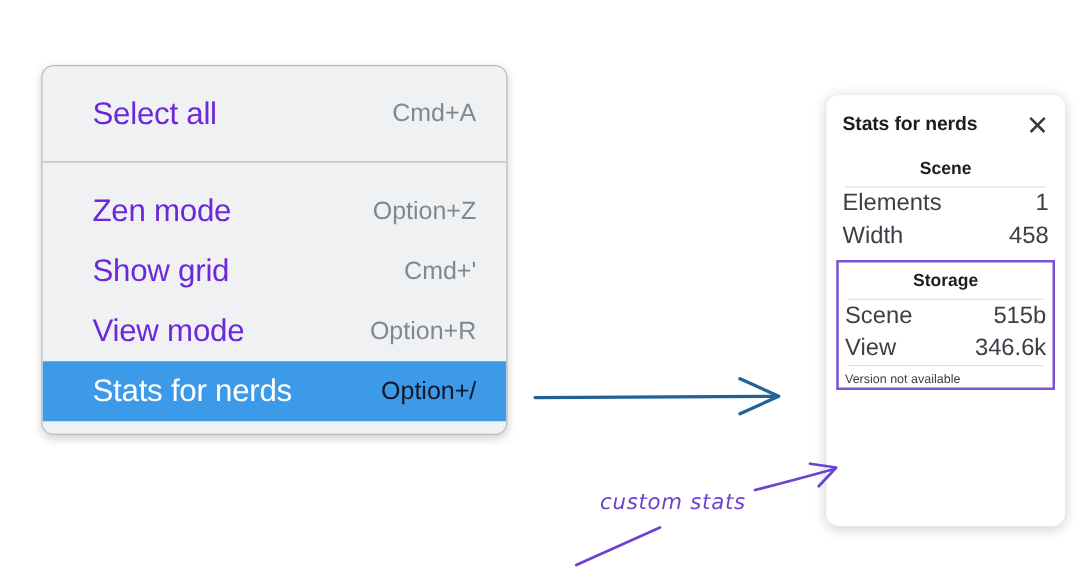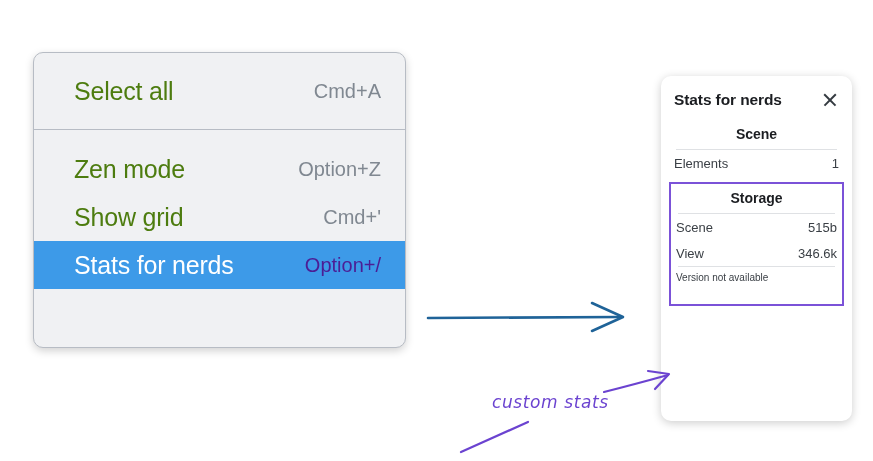--- a/index.html
+++ b/index.html
@@ -49,38 +49,38 @@
   .menu-item {
     display: flex;
     align-items: center;
     height: 48px;
     padding: 0 24px 0 40px;
     box-sizing: border-box;
     cursor: default;
   }
   .menu-item .mi-label {
     font-size: 25px;
-    color: #4d7c0f;
+    color: #6d28d9;
     letter-spacing: -0.2px;
     white-space: nowrap;
   }
   .menu-item .mi-shortcut {
     margin-left: auto;
     font-size: 20px;
     color: #808891;
     white-space: nowrap;
   }
   .menu-item.selected {
     background: #3d9ae8;
   }
   .menu-item.selected .mi-label {
     color: #ffffff;
   }
   .menu-item.selected .mi-shortcut {
-    color: #4c1d95;
+    color: #0f172a;
   }
 
   
   #stats-panel {
     position: absolute;
     left: 661px;
     top: 76px;
     width: 191px;
     height: 345px;
     background: #ffffff;
@@ -133,50 +133,50 @@
   .section-rule {
     height: 1px;
     background: #dfe1e4;
     margin: 0 2px;
   }
   .stat-row {
     display: flex;
     align-items: center;
     justify-content: space-between;
     height: 26px;
-    font-size: 13px;
+    font-size: 19px;
     color: #3b4046;
   }
   .stat-row .sr-key { white-space: nowrap; }
   .stat-row .sr-val { white-space: nowrap; }
 
   #custom-stats-box {
     border: 2px solid #7b52d8;
     margin: 6px -5px 0 -5px;
-    padding: 0 5px 21px 5px;
+    padding: 0 5px 1px 5px;
     box-sizing: border-box;
   }
   .version-line {
     font-size: 10px;
     color: #3b4046;
     padding-top: 5px;
     white-space: nowrap;
   }
 
   
   #annotations {
     position: absolute;
     left: 0; top: 0;
     width: 873px;
     height: 461px;
     pointer-events: none;
   }
   #handwriting {
     position: absolute;
-    left: 492px;
+    left: 480px;
     top: 392px;
     font-family: "DejaVu Sans", sans-serif;
     font-size: 17px;
     color: #6b43d0;
     letter-spacing: 0.6px;
     white-space: nowrap;
     font-style: italic;
   }
 </style>
 </head>
@@ -194,20 +194,24 @@
   <div class="menu-divider"></div>
 
   <div class="menu-group group-bottom">
     <div class="menu-item">
       <span class="mi-label">Zen mode</span>
       <span class="mi-shortcut">Option+Z</span>
     </div>
     <div class="menu-item">
       <span class="mi-label">Show grid</span>
       <span class="mi-shortcut">Cmd+'</span>
+    </div>
+    <div class="menu-item">
+      <span class="mi-label">View mode</span>
+      <span class="mi-shortcut">Option+R</span>
     </div>
     <div class="menu-item selected">
       <span class="mi-label">Stats for nerds</span>
       <span class="mi-shortcut">Option+/</span>
     </div>
   </div>
 
 </div>
 
 <div id="stats-panel">
@@ -216,20 +220,24 @@
     <span class="stats-title">Stats for nerds</span>
     <span class="stats-close"></span>
   </div>
 
   <div>
     <div class="section-title">Scene</div>
     <div class="section-rule"></div>
     <div class="stat-row">
       <span class="sr-key">Elements</span>
       <span class="sr-val">1</span>
+    </div>
+    <div class="stat-row">
+      <span class="sr-key">Width</span>
+      <span class="sr-val">458</span>
     </div>
   </div>
 
   <div id="custom-stats-box">
 
     <div>
       <div class="section-title">Storage</div>
       <div class="section-rule"></div>
       <div class="stat-row">
         <span class="sr-key">Scene</span>

